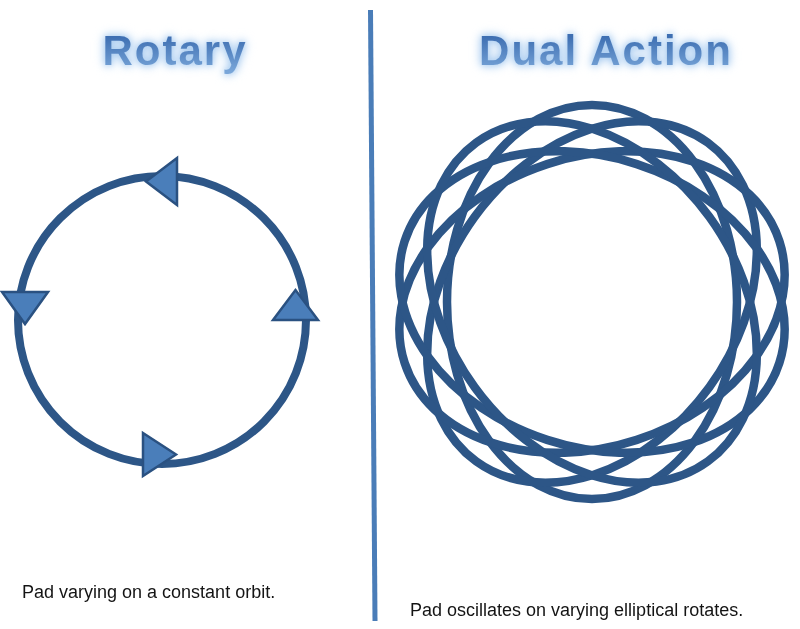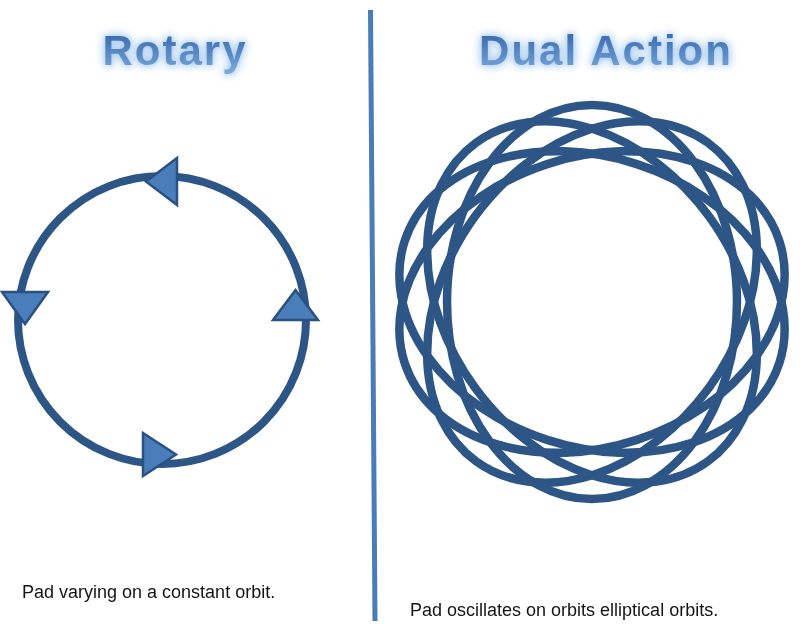--- a/index.html
+++ b/index.html
@@ -94,17 +94,17 @@
     <span class="glow">Dual Action</span>
     <span class="fill">Dual Action</span>
   </div>
 
   <div class="caption caption-left">
     <div>Pad varying on a constant orbit.</div>
     
   </div>
 
   <div class="caption caption-right">
-    <div>Pad oscillates on orbits elliptical orbits.</div>
+    <div>Pad oscillates on varying elliptical rotates.</div>
     
   </div>
 
 </div>
 
 </body></html>

